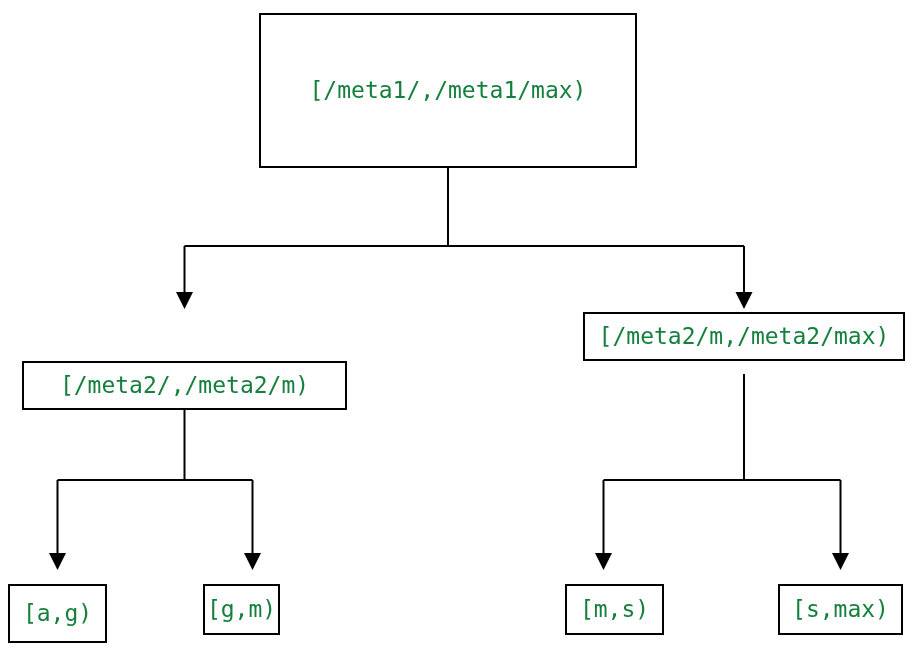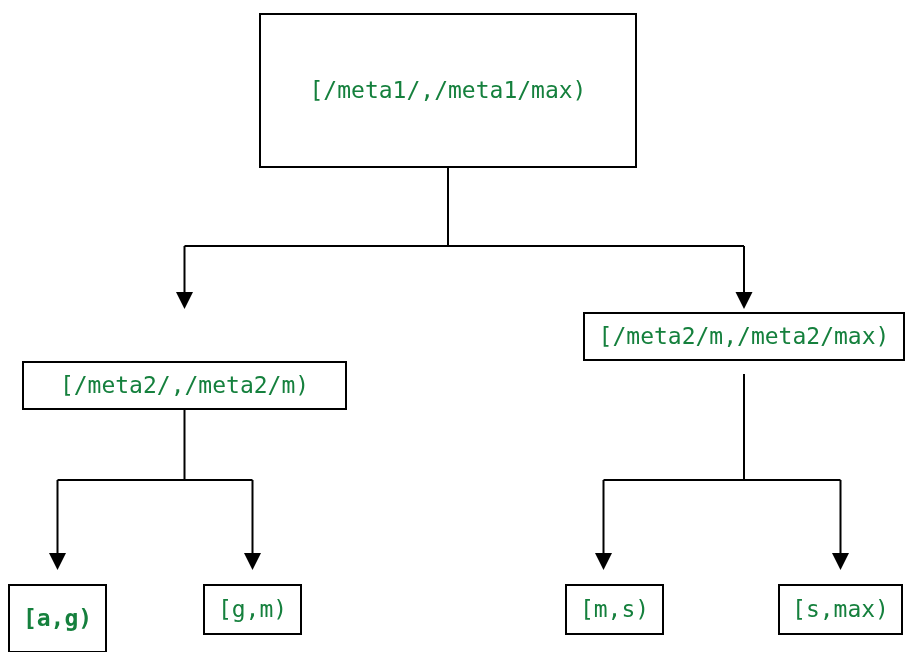--- a/index.html
+++ b/index.html
@@ -30,22 +30,22 @@
     align-items: center;
     justify-content: center;
     font-size: 23px;
     line-height: 1;
     color: #15803d;
     white-space: nowrap;
   }
   #node-root      { left: 259px; top: 13px;  width: 378px; height: 155px; }
   #node-l2-left   { left: 22px;  top: 325px; width: 325px; height: 49px; margin-top: 36px; }
   #node-l2-right  { left: 583px; top: 312px; width: 322px; height: 49px; }
-  #node-leaf-ag   { left: 8px;   top: 584px; width: 99px;  height: 69px; font-weight: bold; }
-  #node-leaf-gm   { left: 203px; top: 584px; width: 99px;  height: 51px; }
+  #node-leaf-ag   { left: 8px;   top: 584px; width: 99px;  height: 59px; }
+  #node-leaf-gm   { left: 203px; top: 584px; width: 77px;  height: 51px; }
   #node-leaf-ms   { left: 554px; top: 584px; width: 99px;  height: 51px; margin-left: 11px; }
   #node-leaf-smax { left: 778px; top: 584px; width: 125px; height: 51px; }
 </style>
 </head>
 <body>
 
 <div class="stage">
 
   <svg class="edges" width="912" height="652" viewBox="0 0 912 652">
     <g stroke="#000000" stroke-width="2" fill="none">

